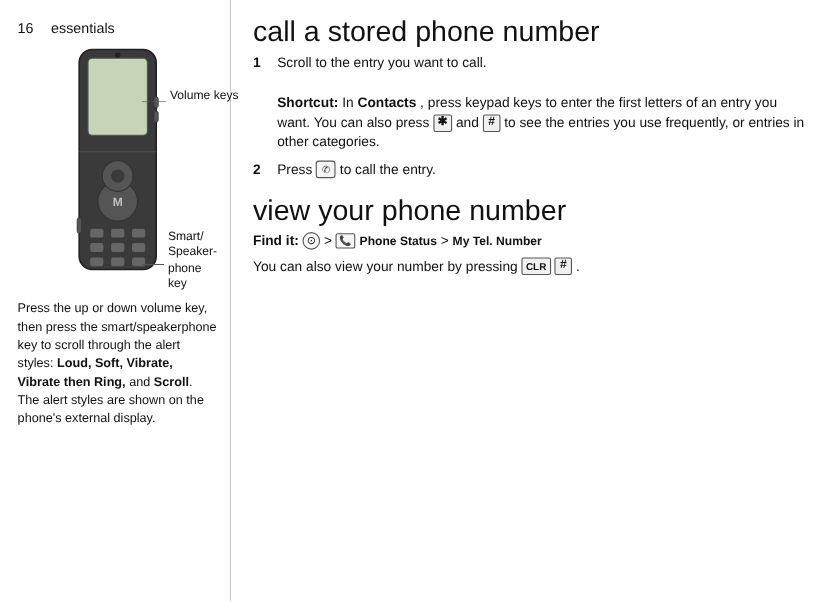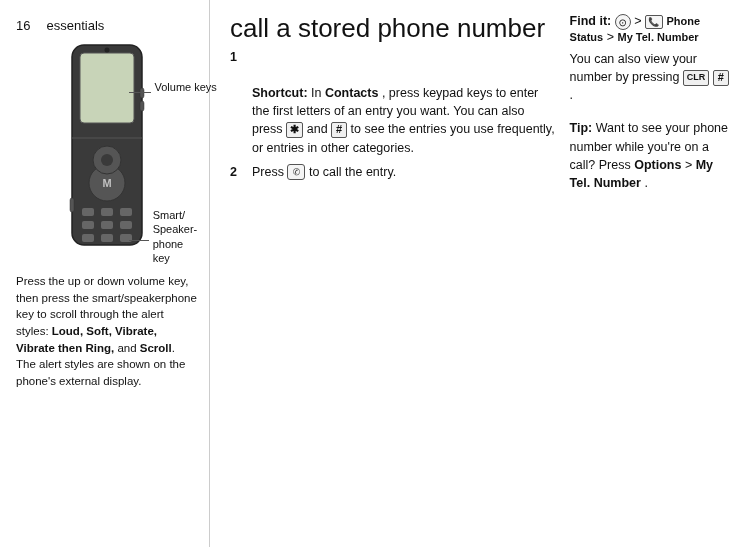--- a/index.html
+++ b/index.html
@@ -49,20 +49,21 @@
     .left-body-text .bold {
       font-weight: bold;
     }
 
     
     .right-col {
       flex: 1;
       padding: 14px 20px 14px 20px;
       overflow-y: auto;
       display: flex;
+      flex-direction: column;
       gap: 14px;
     }
 
     .section-title {
       font-size: 26px;
       font-weight: normal;
       color: #111;
       line-height: 1.15;
       margin-bottom: 4px;
     }
@@ -265,20 +266,21 @@
 <div class="right-col">
 
   <div>
     <h1 class="section-title">call a stored phone number</h1>
 
 
     <ol class="step-list">
       <li class="step-item">
         <span class="step-num">1</span>
         <div class="step-content">
+          <span>Scroll to the entry you want to call.</span>
           <br><br>
           <span class="bold">Shortcut:</span>
           <span> In </span>
           <span class="bold">Contacts</span>
           <span>, press keypad keys to enter the first letters of an entry you want. You can also press </span>
           <span class="key-icon">✱</span>
           <span> and </span>
           <span class="key-icon">#</span>
           <span> to see the entries you use frequently, or entries in other categories.</span>
         </div>
@@ -288,41 +290,34 @@
         <div class="step-content">
           <span>Press </span>
           <span class="send-icon">✆</span>
           <span> to call the entry.</span>
         </div>
       </li>
     </ol>
   </div>
 
   <div>
+    <h1 class="section-title">view your phone number</h1>
 
     <div class="find-it">
       <span class="bold">Find it:</span>
       <span class="nav-icon">⊙</span>
       <span> &gt; </span>
       <span class="phone-status-icon">📞</span>
       <span class="bold menu-item">Phone Status</span>
       <span> &gt; </span>
       <span class="bold menu-item">My Tel. Number</span>
     </div>
 
     <div class="tip-text">
       <span>You can also view your number by pressing </span>
       <span class="clr-key">CLR</span>
       <span class="key-icon">#</span>
       <span>.</span>
     </div>
     <br>
-    <div class="tip-text">
-      <span class="bold">Tip:</span>
-      <span> Want to see your phone number while you're on a call? Press </span>
-      <span class="bold">Options</span>
-      <span> &gt; </span>
-      <span class="bold">My Tel. Number</span>
-      <span>.</span>
-    </div>
   </div>
 
 </div>
 
 </body></html>

